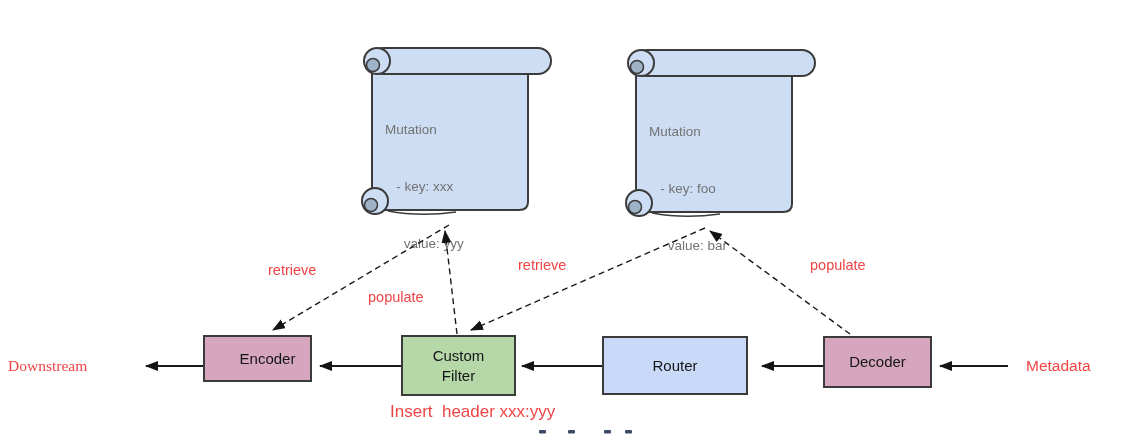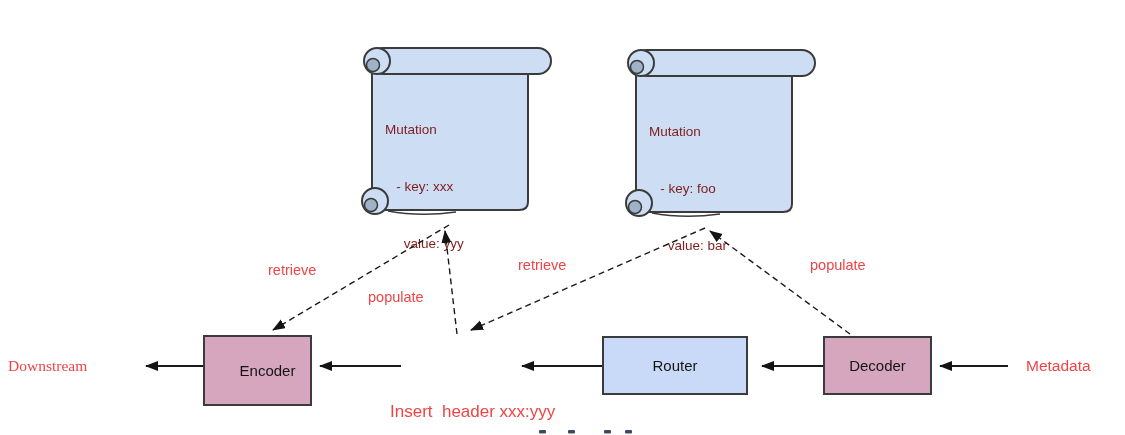--- a/index.html
+++ b/index.html
@@ -5,40 +5,40 @@
   html,body{margin:0;padding:0;background:#fff;}
   .canvas{
     position:relative;width:1125px;height:435px;background:#fff;overflow:hidden;
     font-family:"Liberation Sans",sans-serif;color:#111;
   }
   
   .scroll{position:absolute;width:196px;height:178px;}
   .scroll svg{position:absolute;left:0;top:0;width:100%;height:100%;}
   .scroll .scroll-text{
     position:absolute;left:27px;top:37px;font-size:13.5px;line-height:19px;
-    white-space:pre;color:#7f1d1d;
+    white-space:pre;color:#737373;
   }
   #scroll-mutation{left:358px;top:45px;}
   #scroll-metadata{left:622px;top:47px;}
   .scroll-body{fill:var(--scroll-fill);stroke:var(--outline);stroke-width:2;}
   .scroll-curl-inner{fill:var(--scroll-curl);stroke:var(--outline);stroke-width:1.5;}
   .scroll-shadow{fill:none;stroke:var(--outline);stroke-width:1.3;}
   
   .node{
     position:absolute;display:flex;align-items:center;justify-content:center;
     border:2px solid var(--outline);font-size:15px;line-height:20px;
     text-align:center;box-sizing:border-box;color:#151515;
   }
   .fill-pink{background:var(--node-pink);}
   .fill-green{background:var(--node-green);}
   .fill-blue{background:var(--node-blue);}
-  #node-encoder{left:203px;top:335px;width:109px;height:71px;padding-left:20px;}
+  #node-encoder{left:203px;top:335px;width:109px;height:47px;padding-left:20px;}
   #node-custom-filter{left:401px;top:335px;width:115px;height:61px;padding:0 18px;}
   #node-router{left:602px;top:336px;width:146px;height:59px;}
-  #node-decoder{left:823px;top:336px;width:109px;height:59px;}
+  #node-decoder{left:823px;top:336px;width:109px;height:52px;}
   
   .lbl{position:absolute;font-size:14.5px;color:#ef4444;white-space:pre;}
   #lbl-downstream{left:8px;top:357px;font-size:15.5px;font-family:Liberation Serif, serif;}
   #lbl-upstream{left:1026px;top:357px;font-size:15.5px;}
   #lbl-retrieve-1{left:268px;top:262px;}
   #lbl-populate-1{left:368px;top:289px;}
   #lbl-retrieve-2{left:518px;top:257px;}
   #lbl-populate-2{left:810px;top:257px;}
   #lbl-caption{left:390px;top:402px;font-size:17px;}
   
@@ -106,20 +106,23 @@
 
     <rect class="clip-mark" x="539" y="430" width="7" height="3.5" rx="1"></rect>
     <rect class="clip-mark" x="568" y="430" width="7" height="3.5" rx="1"></rect>
     <rect class="clip-mark" x="604" y="430" width="7" height="3.5" rx="1"></rect>
     <rect class="clip-mark" x="625" y="430" width="7" height="3.5" rx="1"></rect>
   </svg>
 
   <div class="node fill-pink" id="node-encoder">
       <span>Encoder</span>
     </div>
+  <div class="node fill-green" id="node-custom-filter">
+      <span>Custom Filter</span>
+    </div>
   <div class="node fill-blue" id="node-router">
       <span>Router</span>
     </div>
   <div class="node fill-pink" id="node-decoder">
       <span>Decoder</span>
     </div>
 
   <div class="lbl" id="lbl-downstream">Downstream</div>
   <div class="lbl" id="lbl-upstream">Metadata</div>
   <div class="lbl" id="lbl-retrieve-1">retrieve</div>

